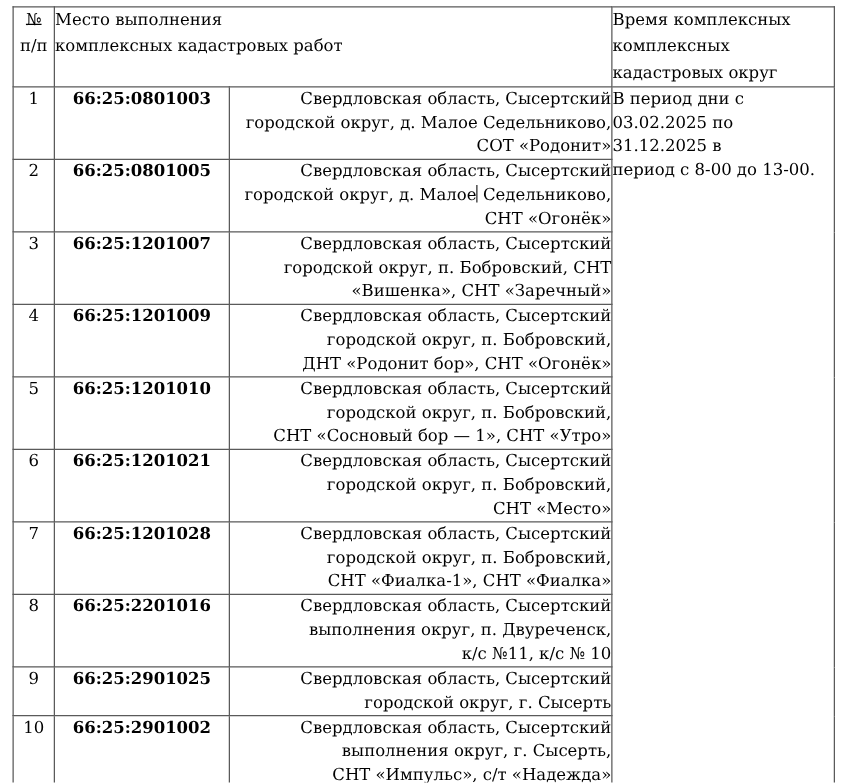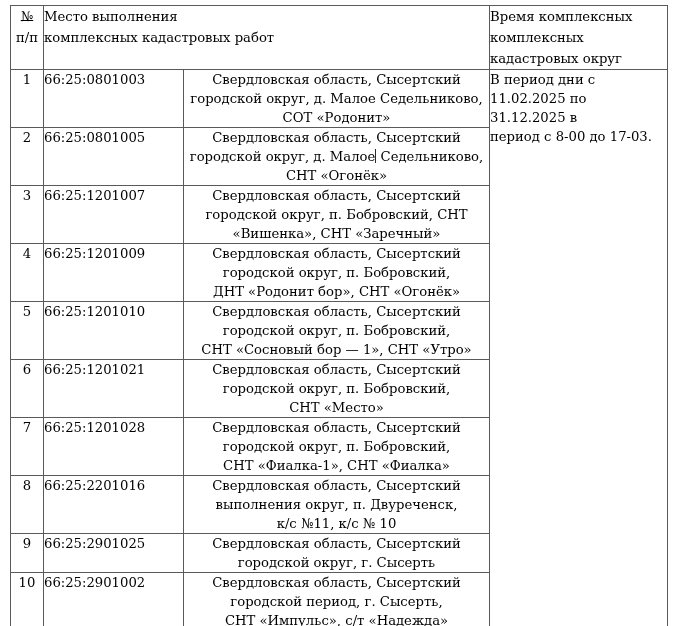--- a/index.html
+++ b/index.html
@@ -61,26 +61,28 @@
   .hd-line { display: block; white-space: nowrap; }
   .numero { text-decoration: underline; text-underline-offset: -1px; }
 
   
   td.cell-num {
     text-align: center;
     vertical-align: middle;
     padding: 0 2px;
   }
   td.cell-kad {
+    text-align: center;
     vertical-align: middle;
     padding: 0 4px;
     white-space: nowrap;
+    font-weight: bold;
   }
   td.cell-place {
-    text-align: center;
+    text-align: right;
     vertical-align: top;
     padding: 2px 3px 2px 5px;
   }
   td.cell-time {
     text-align: left;
     vertical-align: top;
     padding: 2px 4px 2px 6px;
   }
   .pl-line, .tm-line { display: block; white-space: nowrap; }
 
@@ -132,23 +134,23 @@
       <tr class="r3">
         <td class="cell-num">1</td>
         <td class="cell-kad">66:25:0801003</td>
         <td class="cell-place">
           <span class="pl-line">Свердловская область, Сысертский</span>
           <span class="pl-line">городской округ, д. Малое Седельниково,</span>
           <span class="pl-line">СОТ «Родонит»</span>
         </td>
         <td class="cell-time" rowspan="10">
           <span class="tm-line">В период дни с</span>
-          <span class="tm-line">11.02.2025 по</span>
+          <span class="tm-line">03.02.2025 по</span>
           <span class="tm-line">31.12.2025 в</span>
-          <span class="tm-line">период с 8-00 до 17-03.</span>
+          <span class="tm-line">период с 8-00 до 13-00.</span>
         </td>
       </tr>
 
       <tr class="r3">
         <td class="cell-num">2</td>
         <td class="cell-kad">66:25:0801005</td>
         <td class="cell-place">
           <span class="pl-line">Свердловская область, Сысертский</span>
           <span class="pl-line"><span>городской округ, д. Малое</span><span class="caret"></span><span> Седельниково,</span></span>
           <span class="pl-line">СНТ «Огонёк»</span>
@@ -222,21 +224,21 @@
           <span class="pl-line">Свердловская область, Сысертский</span>
           <span class="pl-line">городской округ, г. Сысерть</span>
         </td>
       </tr>
 
       <tr class="r3">
         <td class="cell-num">10</td>
         <td class="cell-kad">66:25:2901002</td>
         <td class="cell-place">
           <span class="pl-line">Свердловская область, Сысертский</span>
-          <span class="pl-line">городской период, г. Сысерть,</span>
+          <span class="pl-line">выполнения округ, г. Сысерть,</span>
           <span class="pl-line">СНТ «Импульс», с/т «Надежда»</span>
         </td>
       </tr>
 
     </tbody>
   </table>
 
 </div>
 
 </body></html>

